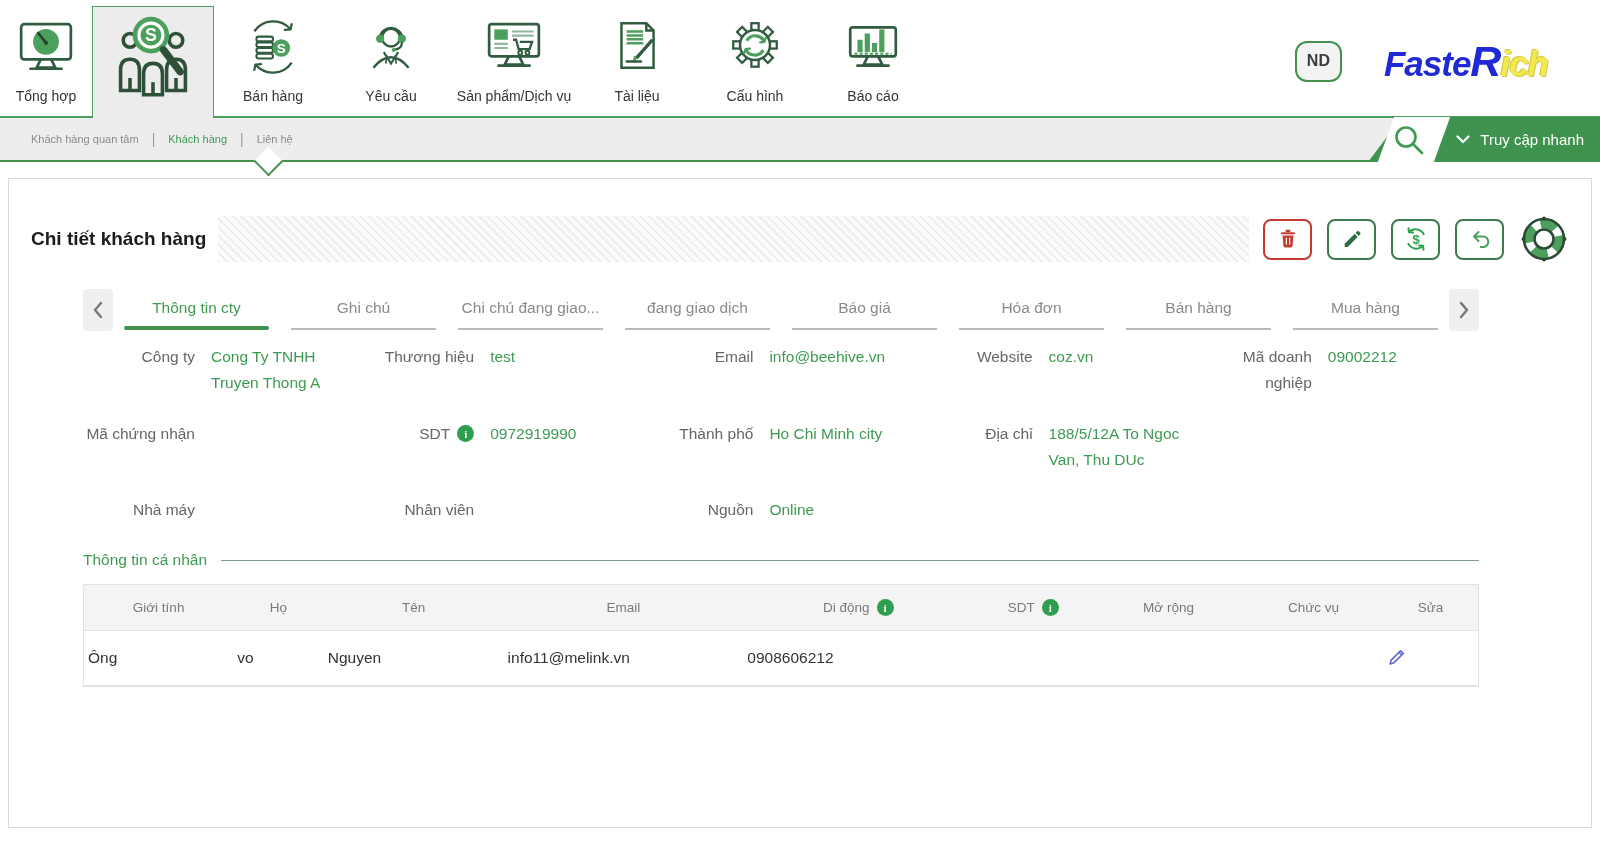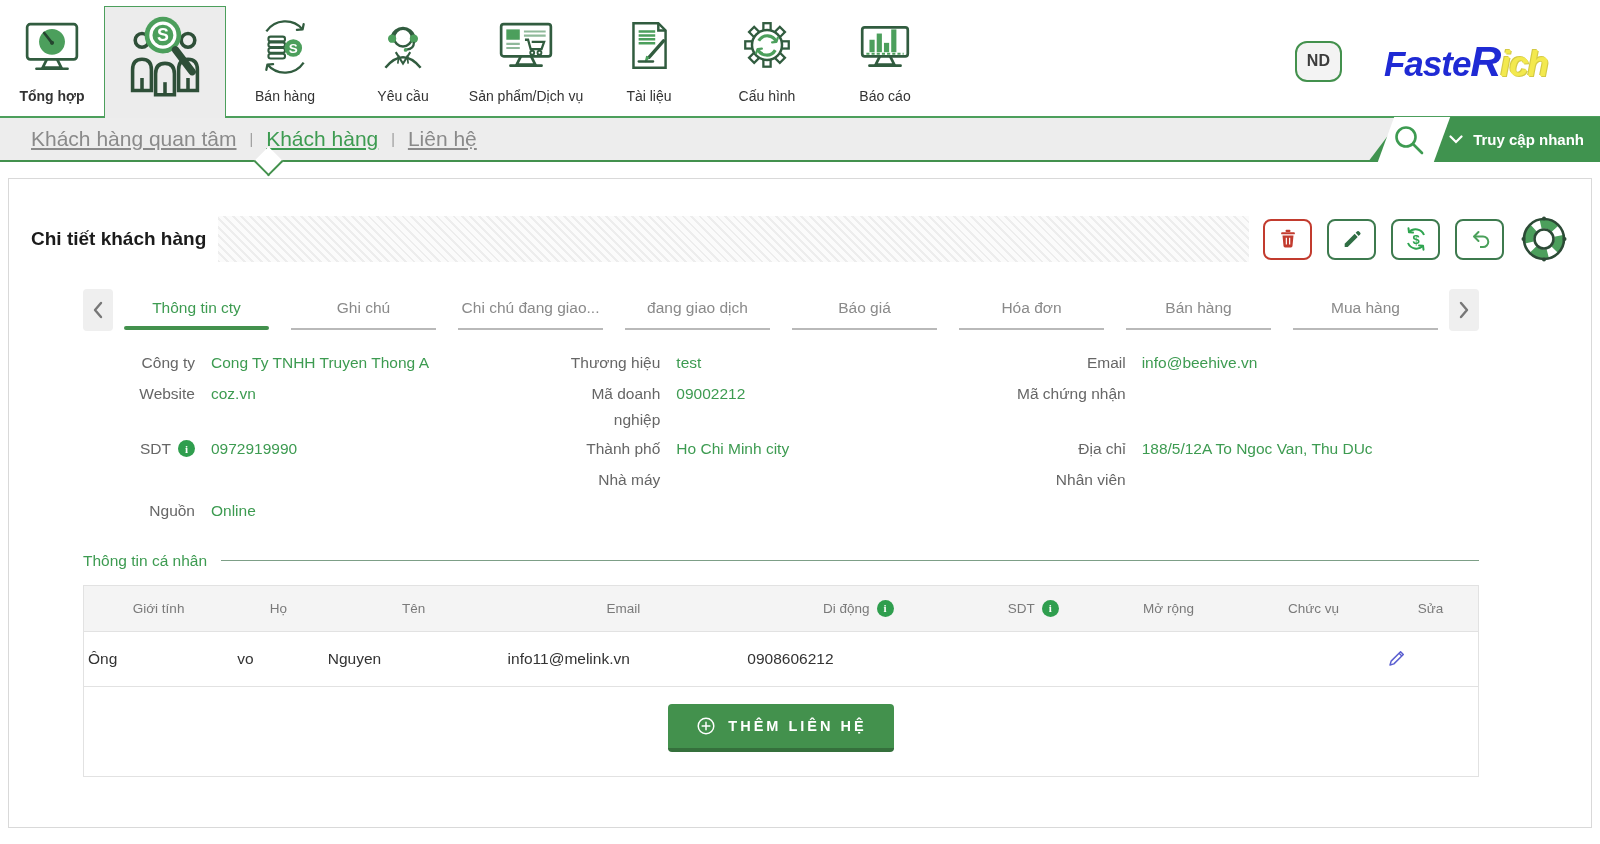--- a/index.html
+++ b/index.html
@@ -5,45 +5,45 @@
   * { margin:0; padding:0; box-sizing:border-box; }
   html,body { width:1600px; height:844px; overflow:hidden; background:#fff;
     font-family:"Liberation Sans", sans-serif; color:#333; }
 
   
   .module-bar { height:118px; display:flex; align-items:stretch;
     border-bottom:2px solid #4c9f5c; background:#fff; position:relative; padding-top:6px; }
   .module-item { display:flex; flex-direction:column; align-items:center; justify-content:flex-end;
     gap:8px; padding:8px 0 12px; cursor:pointer; }
   .module-item .mlabel { font-size:14px; color:#333; white-space:nowrap; }
-  .mi-0 { width:104px;font-weight:bold; }
+  .mi-0 { width:92px; }
   .mi-active { width:122px; background:#ececec; border:1px solid #4c9f5c; border-bottom:none;
     margin-bottom:-2px; justify-content:center; z-index:2; }
   .mi-n { width:118px; }
   .header-right { margin-left:auto; display:flex; align-items:center; gap:42px; padding-right:52px; }
   .nd-badge { width:47px; height:41px; border:2px solid #43914d; border-radius:12px;
     background:#f3f3f3; display:flex; align-items:center; justify-content:center;
     font-size:16px; font-weight:bold; color:#3c3c3c; cursor:pointer; }
   .logo { font-weight:bold; font-style:italic; white-space:nowrap; letter-spacing:-1px; }
   .logo .p1 { color:#1f2ad4; font-size:35px; }
   .logo .p2 { color:#1f2ad4; font-size:43px; }
   .logo .p3 { color:#f3e94e; font-size:35px; text-shadow:1px 1px 0 #d4ca45, -1px -1px 0 #d4ca45; }
 
   
   .subnav { height:44px; background:#ededed; border-bottom:2px solid #43914d;
     display:flex; align-items:center; padding-left:18px; position:relative; }
-  .subnav-item { font-size:21px; color:#8a8a8a; margin:9px 13px; cursor:pointer; white-space:nowrap;text-decoration:underline; }
+  .subnav-item { font-size:11px; color:#8a8a8a; margin:9px 13px; cursor:pointer; white-space:nowrap; }
   .subnav-item.active { color:#3d9b51; }
   .subnav-sep { color:#9a9a9a; font-size:14px; }
   .notch { position:absolute; left:258px; bottom:-12px; width:21px; height:21px; background:#fff;
     transform:rotate(45deg); border-right:2px solid #43914d; border-bottom:2px solid #43914d; z-index:3; }
   .quick-band { position:absolute; right:0; top:-1px; bottom:-2px; width:232px; background:#40934f;
     clip-path:polygon(34px 0, 100% 0, 100% 100%, 0 100%);
     display:flex; align-items:center; justify-content:flex-end; gap:10px; padding-right:16px;
-    color:#fff; font-size:15px; font-weight:bold; cursor:pointer; }
+    color:#fff; font-size:15px; font-weight:normal; cursor:pointer; }
   .search-wedge { position:absolute; right:158px; top:-1px; bottom:-2px; width:56px; background:#fff;
     transform:skewX(-20deg); }
   .search-btn { position:absolute; right:174px; top:5px; width:34px; height:34px; cursor:pointer; }
 
   
   .card { margin:16px 8px 0; border:1px solid #d9d9d9; background:#fff; height:650px; }
 
   .title-row { display:flex; align-items:center; padding:36px 22px 0 22px; }
   .page-title { font-size:19px; color:#1b1b1b; white-space:nowrap; }
   .hatch { flex:1; height:46px; margin-left:12px;
@@ -57,21 +57,21 @@
 
   .tabs { display:flex; align-items:center; margin:26px 112px 0 74px; }
   .tab-arrow { width:30px; height:42px; background:#efefef; border-radius:4px; border:none;
     display:flex; align-items:center; justify-content:center; cursor:pointer; flex-shrink:0; }
   .tab { flex:1; text-align:center; padding:9px 0 13px; font-size:15.5px; color:#8a8a8a;
     position:relative; cursor:pointer; white-space:nowrap; overflow:hidden; }
   .tab::after { content:""; position:absolute; left:11px; right:11px; bottom:0; height:2px; background:#b9b9b9; }
   .tab.active { color:#3d9b51; }
   .tab.active::after { height:4px; background:#43914d; border-radius:2px; }
 
-  .fields { margin:19px 112px 0 74px; display:grid; grid-template-columns:1fr 1fr 1fr; row-gap:2px; }
+  .fields { margin:13px 112px 0 74px; display:grid; grid-template-columns:1fr 1fr 1fr 1fr 1fr; row-gap:24px; }
   .field { display:flex; align-items:flex-start; min-height:29px; }
   .flabel { width:112px; flex-shrink:0; text-align:right; color:#666; font-size:15.5px;
     line-height:1.7; display:inline-block; }
   .flabel-wrap { width:112px; flex-shrink:0; display:flex; justify-content:flex-end;
     align-items:center; gap:7px; }
   .flabel-wrap .flabel { width:auto; }
   .fvalue { color:#3d9b51; font-size:15.5px; margin-left:16px; line-height:1.7; }
 
   .info-dot { width:17px; height:17px; border-radius:50%; background:#2f9e4e; color:#fff;
     font-size:11px; font-weight:bold; font-family:"Liberation Serif", serif;
@@ -458,24 +458,15 @@
               <svg width="22" height="22" viewBox="0 0 24 24" fill="none">
                 <path d="M4.5 16.5 L14.8 6.2 l3 3 L7.5 19.5 l-4.2 1.2 Z" stroke="#5b5fd0" stroke-width="1.6" stroke-linejoin="round"></path>
                 <path d="M13.2 7.8 l3 3" stroke="#5b5fd0" stroke-width="1.6"></path>
               </svg>
             </button>
           </td>
         </tr>
       </tbody>
     </table>
 
-    <div class="add-row">
-      <button class="add-btn">
-        <svg width="22" height="22" viewBox="0 0 24 24" fill="none">
-          <circle cx="12" cy="12" r="8.5" stroke="#ffffff" stroke-width="1.6"></circle>
-          <path d="M7.8 12 h8.4 M12 7.8 v8.4" stroke="#ffffff" stroke-width="1.6" stroke-linecap="round"></path>
-        </svg>
-        <span>THÊM LIÊN HỆ</span>
-      </button>
-    </div>
   </div>
 
 </main>
 
 </body></html>

